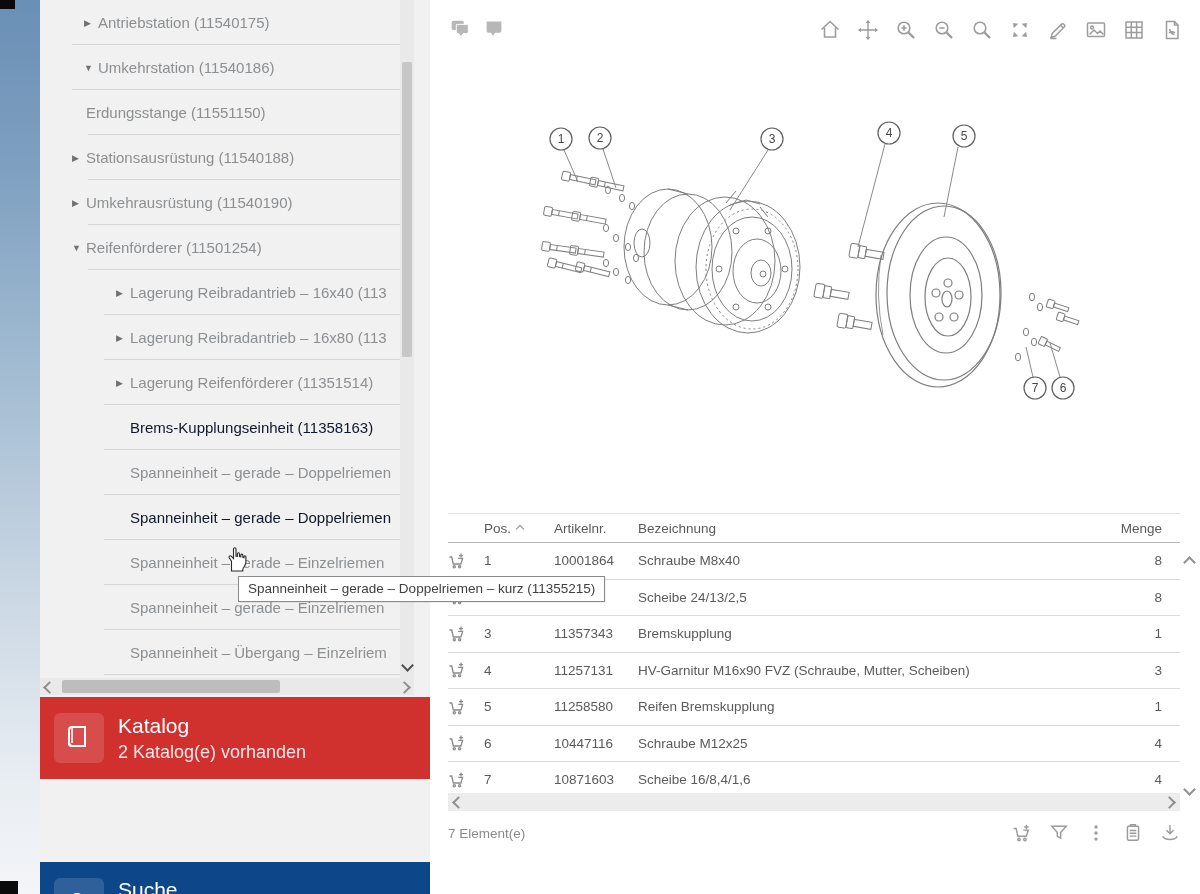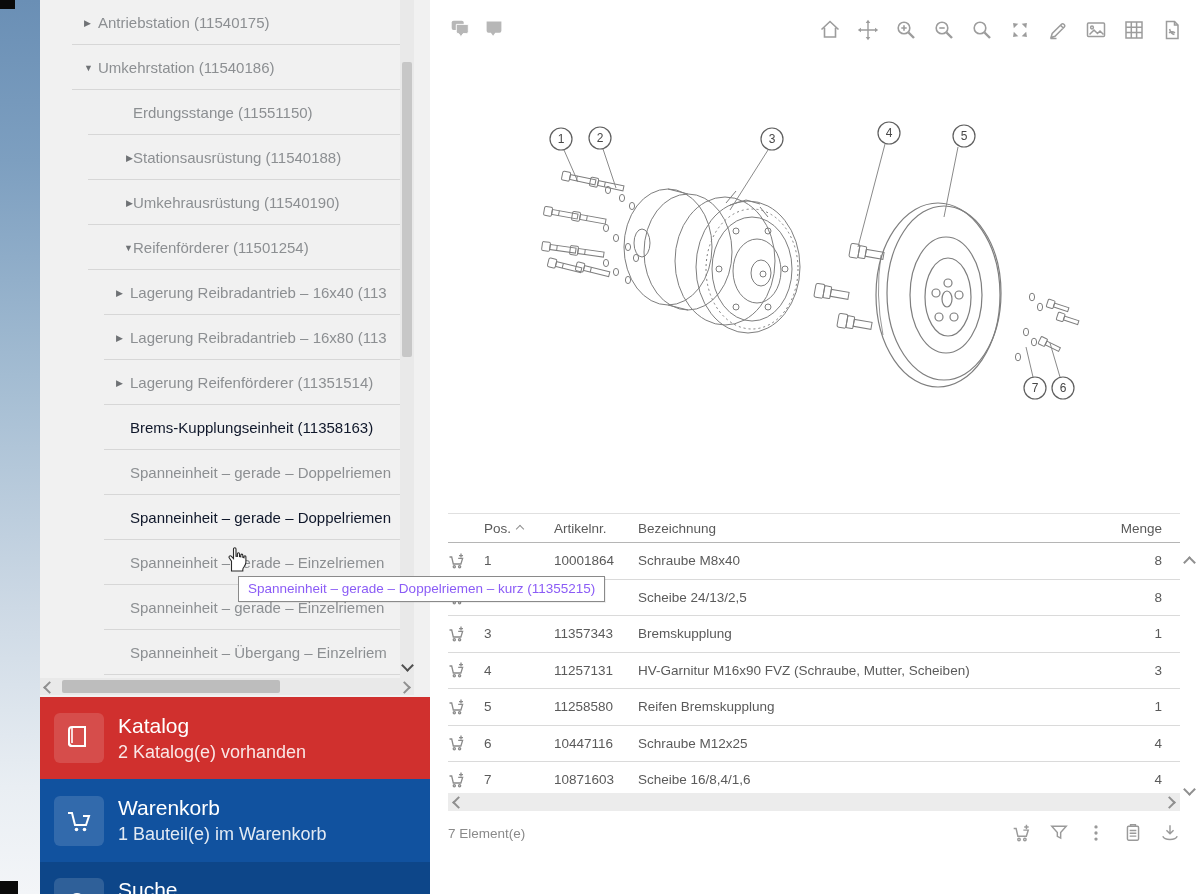--- a/index.html
+++ b/index.html
@@ -13,21 +13,21 @@
   .artifact.tl{left:0;top:0;width:15px;height:9px;}
   .artifact.bl{left:0;bottom:0;width:18px;height:13px;}
 
   
   .sidebar{position:absolute;left:40px;top:0;width:390px;height:894px;background:#f1f1f1;}
   .tree{list-style:none;margin:0;padding:0;position:absolute;left:0;top:0;width:360px;height:678px;overflow:hidden;}
   .tree li{position:relative;height:45px;display:flex;align-items:center;white-space:nowrap;overflow:hidden;
            font-size:15px;color:#8c8f92;cursor:pointer;}
   .tree li .sep{position:absolute;bottom:0;right:-14px;height:1px;background:#d7d7d7;}
   .tree li.lvl1{padding-left:44px;} .tree li.lvl1 .sep{left:32px;}
-  .tree li.lvl2{padding-left:79px;text-align:right;} .tree li.lvl2 .sep{left:48px;}
+  .tree li.lvl2{padding-left:32px;} .tree li.lvl2 .sep{left:48px;}
   .tree li.lvl3{padding-left:76px;} .tree li.lvl3 .sep{left:64px;}
   .tree .arrow{display:inline-block;width:14px;flex:0 0 14px;font-size:9px;color:#6f7275;}
   .tree li.blue{color:#0f172a;}
 
   
   .vscroll{position:absolute;left:360px;top:0;width:14px;height:678px;background:#e9e9e9;}
   .vscroll .thumb{position:absolute;left:2px;top:62px;width:10px;height:295px;background:#c7c7c7;border-radius:2px;}
   .vscroll .varrow{position:absolute;left:3px;bottom:8px;}
   .chev{display:inline-block;width:7px;height:7px;border-right:2px solid #4e4e4e;border-bottom:2px solid #4e4e4e;}
   .chev.down{transform:rotate(45deg);}
@@ -87,21 +87,21 @@
   .table-hscroll .harrow-l{position:absolute;left:6px;top:5px;}
   .table-hscroll .harrow-r{position:absolute;right:6px;top:5px;}
 
   .table-footer{position:absolute;left:18px;top:818px;width:732px;height:30px;
                 display:flex;align-items:center;font-size:13.5px;color:#8a8a8a;}
   .tf-actions{margin-left:auto;display:flex;gap:17px;}
   .tf-actions .tbtn{width:20px;height:20px;}
 
   
   .tooltip{position:absolute;left:238px;top:576px;height:18px;padding:3px 9px 3px 9px;
-           background:#fff;border:1px solid #8a8a8a;font-size:13.5px;color:#8b5cf6;
+           background:#fff;border:1px solid #8a8a8a;font-size:13.5px;color:#404040;
            white-space:nowrap;z-index:40;line-height:18px;box-shadow:1px 1px 0 rgba(0,0,0,.06);}
   .cursor{position:absolute;left:225px;top:545px;z-index:50;}
 </style>
 </head>
 <body>
 
 <div class="stage">
   <div class="bg-strip"></div>
   <div class="artifact tl"></div>
   <div class="artifact bl"></div>
@@ -202,33 +202,20 @@
           <path d="M5 20 a3 3 0 0 0 3 3 h13" stroke-width="2"></path>
           <path d="M8 4 v16" stroke-width="1.6"></path>
         </svg>
       </div>
       <div class="ptxt">
         <div class="ptitle">Katalog</div>
         <div class="psub">2 Katalog(e) vorhanden</div>
       </div>
     </div>
 
-    <div class="panel warenkorb">
-      <div class="pbox">
-        <svg width="30" height="30" viewBox="0 0 30 30" fill="none" stroke="#ffffff" stroke-width="2">
-          <path d="M4 7 h4 l3 12 h11 l3 -9 h-6"></path>
-          <circle cx="12.5" cy="23.5" r="1.8" fill="#fff" stroke="none"></circle>
-          <circle cx="20.5" cy="23.5" r="1.8" fill="#fff" stroke="none"></circle>
-        </svg>
-      </div>
-      <div class="ptxt">
-        <div class="ptitle">Warenkorb</div>
-        <div class="psub">1 Bauteil(e) im Warenkorb</div>
-      </div>
-    </div>
 
     <div class="panel suche">
       <div class="pbox">
         <svg width="30" height="30" viewBox="0 0 30 30" fill="none" stroke="#ffffff" stroke-width="2">
           <circle cx="13" cy="13" r="7"></circle>
             <path d="M18.5 18.5 L25 25"></path>
         </svg>
       </div>
       <div class="ptxt">
         <div class="ptitle">Suche</div>

